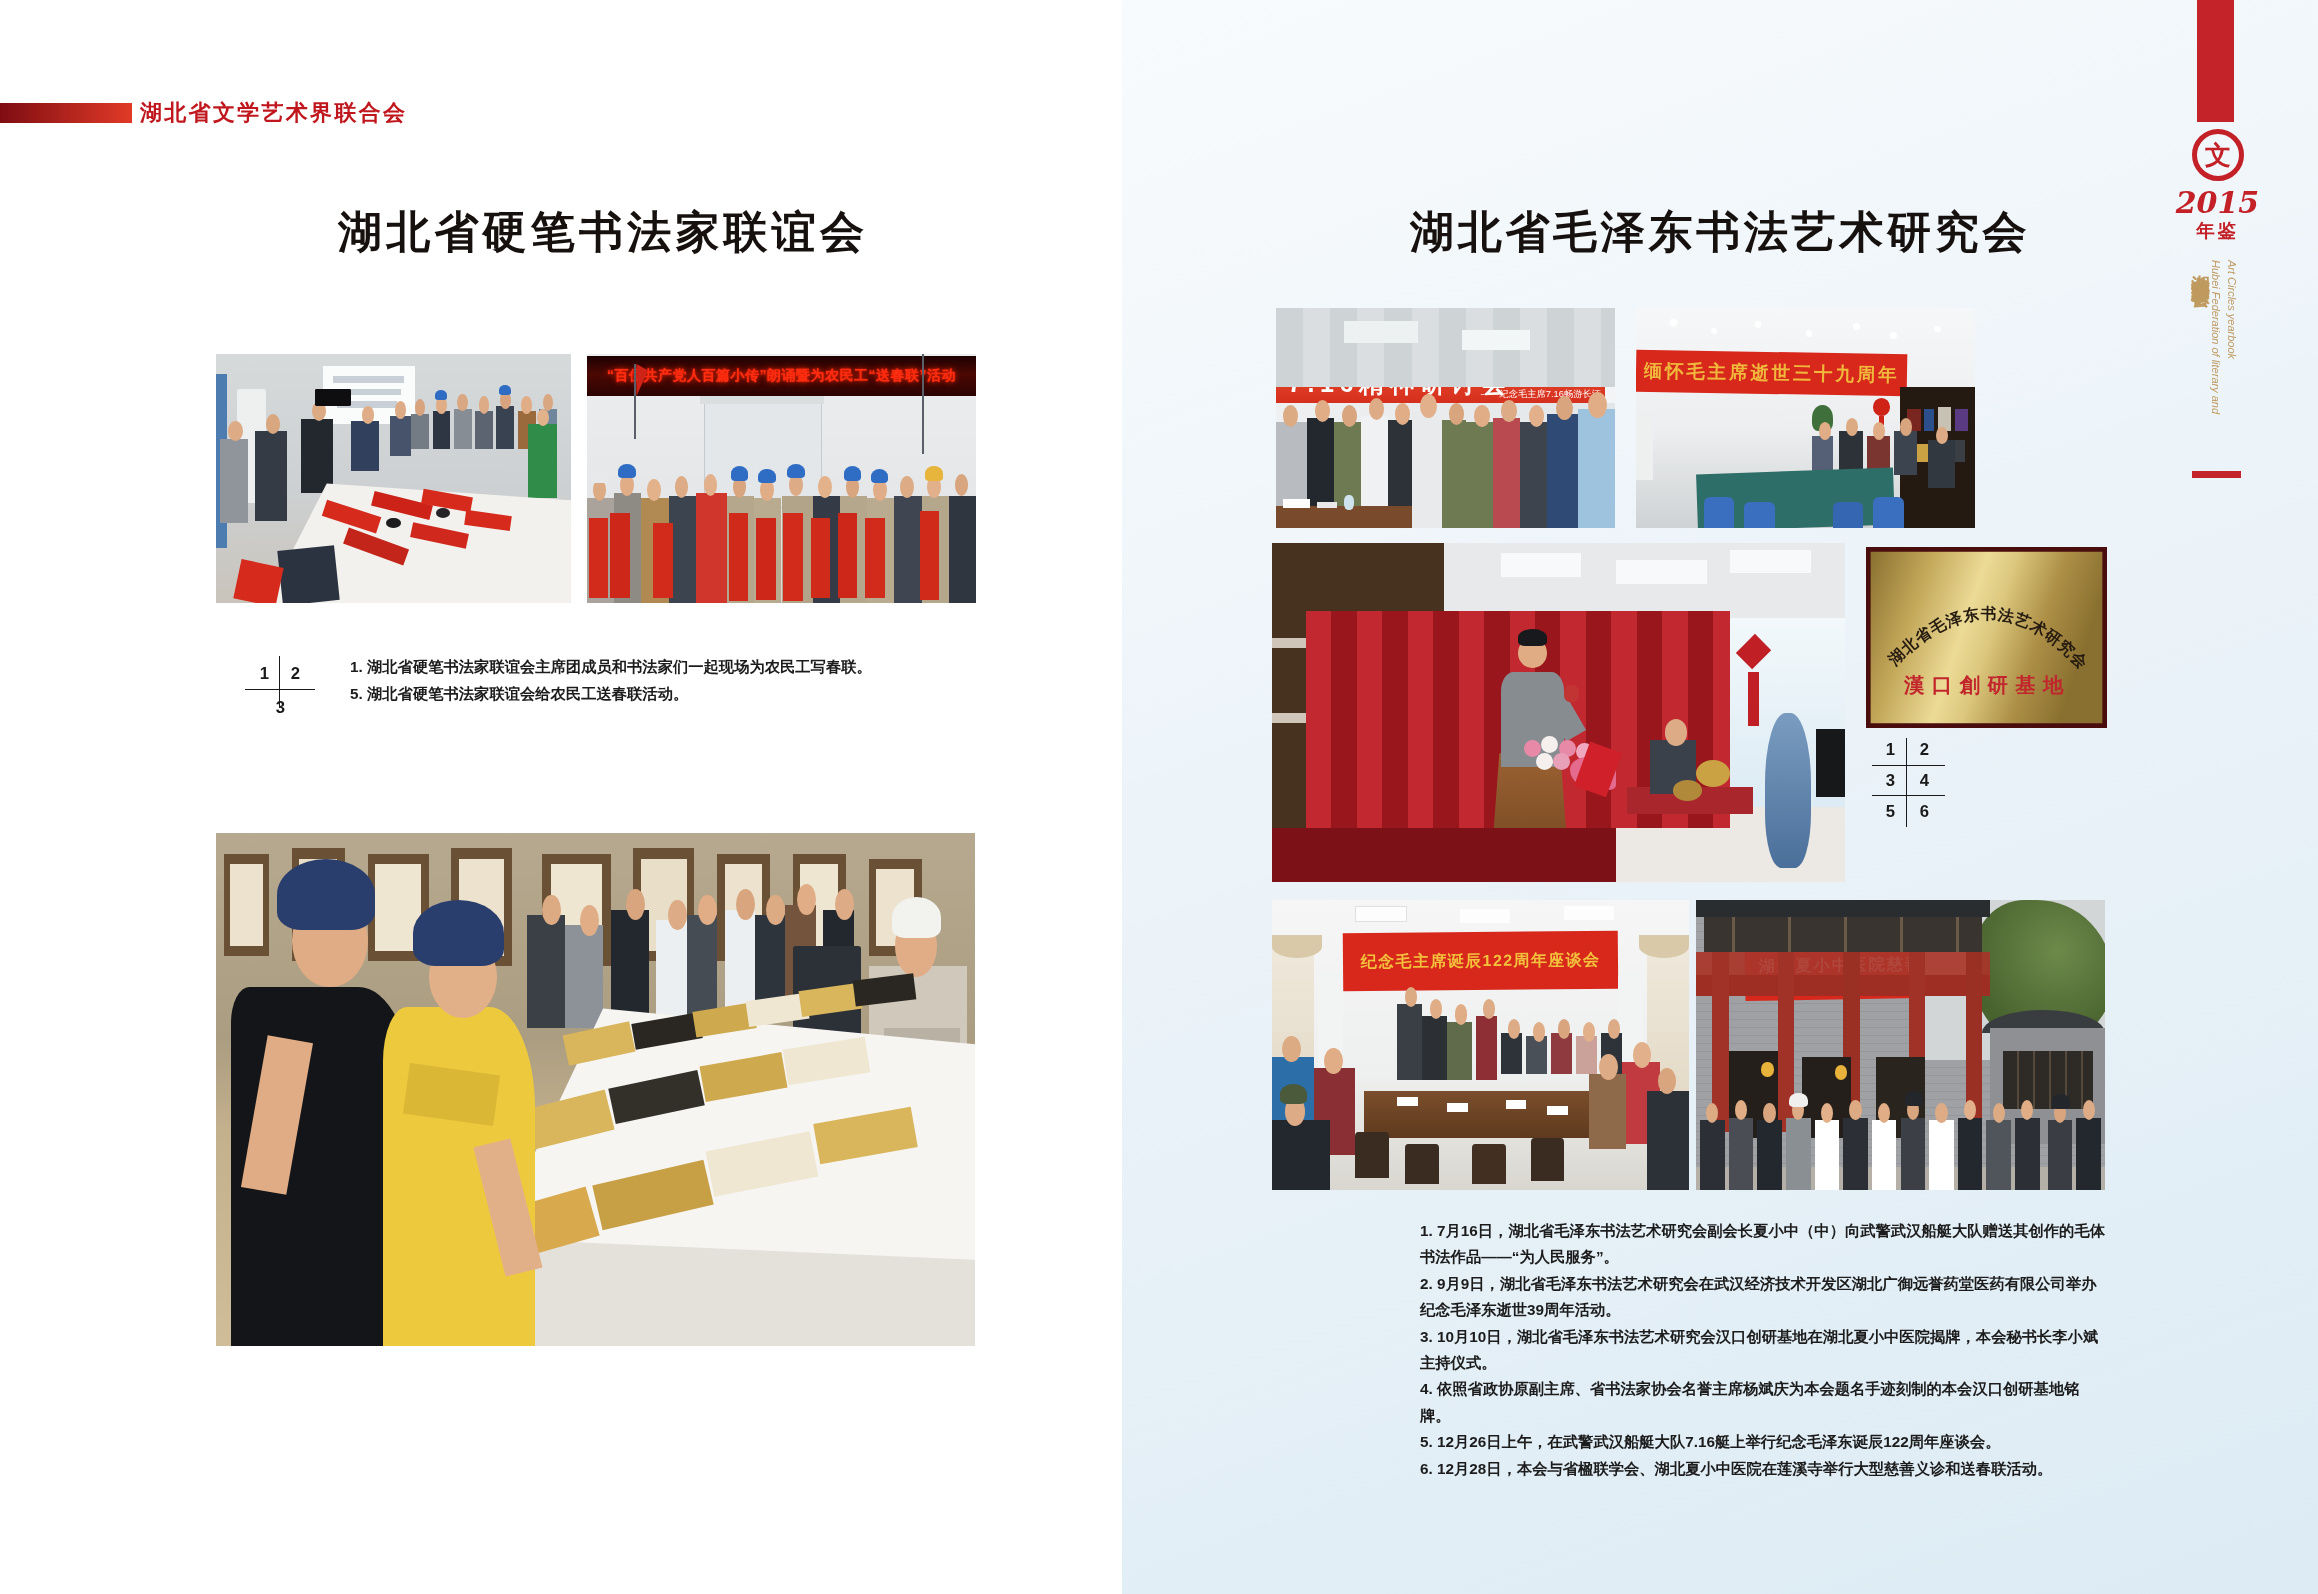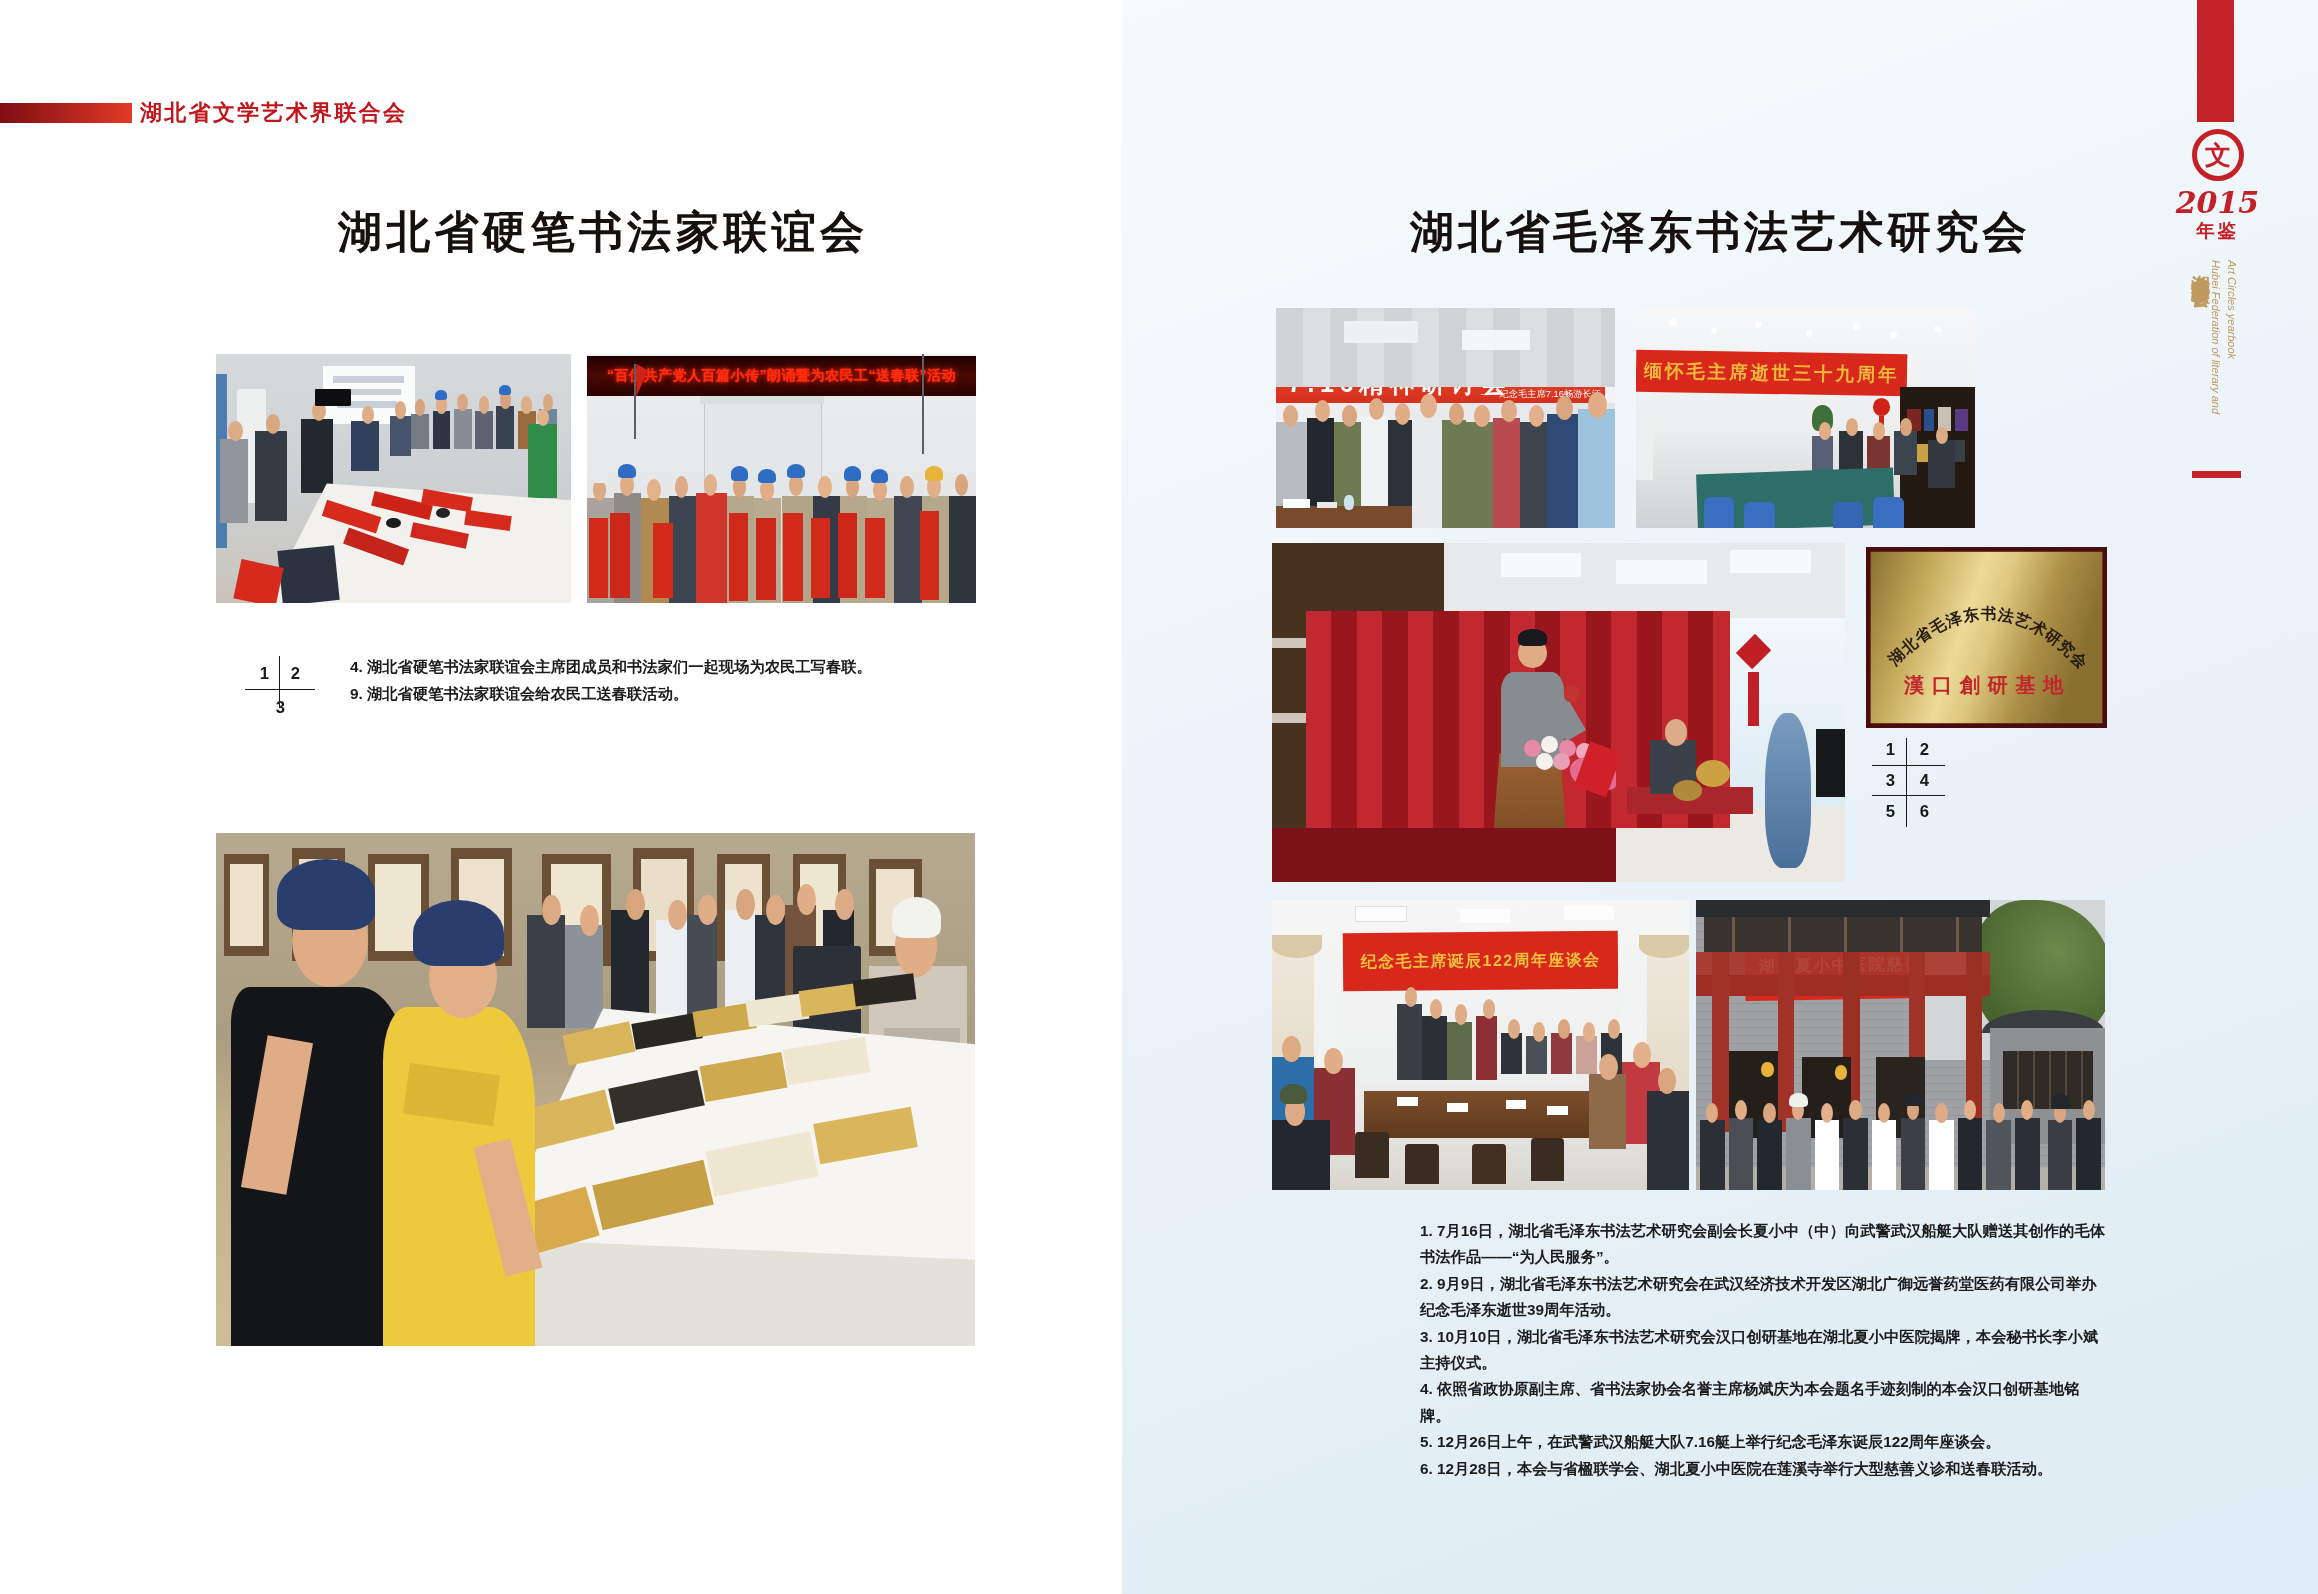--- a/index.html
+++ b/index.html
@@ -214,22 +214,22 @@
 
   <div class="abs" style="left:241px;top:656px;width:79px;height:74px;">
     <div class="gline" style="left:38px;top:0;width:1.4px;height:52px;"></div>
     <div class="gline" style="left:3.7px;top:33px;width:70px;height:1.4px;"></div>
     <span class="gn" style="left:15px;top:10.2px;">1</span>
     <span class="gn" style="left:46px;top:10.2px;">2</span>
     <span class="gn" style="left:31px;top:44px;">3</span>
   </div>
 
   <div class="caps" style="left:350px;top:653px;width:621px;font-size:15.3px;line-height:27px;">
-    <p>4. 湖北省硬笔书法家联谊会主席团成员和书法家们一起现场为农民工写春联。</p>
-    <p>9. 湖北省硬笔书法家联谊会给农民工送春联活动。</p>
+    <p>1. 湖北省硬笔书法家联谊会主席团成员和书法家们一起现场为农民工写春联。</p>
+    <p>5. 湖北省硬笔书法家联谊会给农民工送春联活动。</p>
   </div>
 
   <div id="pa" class="photo" style="left:1276px;top:308px;width:339px;height:220px;background:#f3f4f5;">
     <div class="banner" style="left:0;top:26%;width:97%;height:17%;justify-content:flex-start;
                 background:linear-gradient(180deg,#e84a2e,#d52f1d);">
       <span style="font-size:25px;font-weight:700;color:#fff;letter-spacing:5.6px;padding-left:12px;white-space:nowrap;">7.16精神研讨会</span>
       <span style="position:absolute;right:3.7px;bottom:1.9px;font-size:9.3px;color:#fff;white-space:nowrap;">——纪念毛主席7.16畅游长江</span>
     </div>
     <div class="abs" style="left:36%;top:62%;width:30%;height:36%;background:#fbfaf6;transform:rotate(-2deg);
                 display:flex;align-items:center;justify-content:center;box-shadow:0 0.9px 3.7px rgba(0,0,0,.25);">

